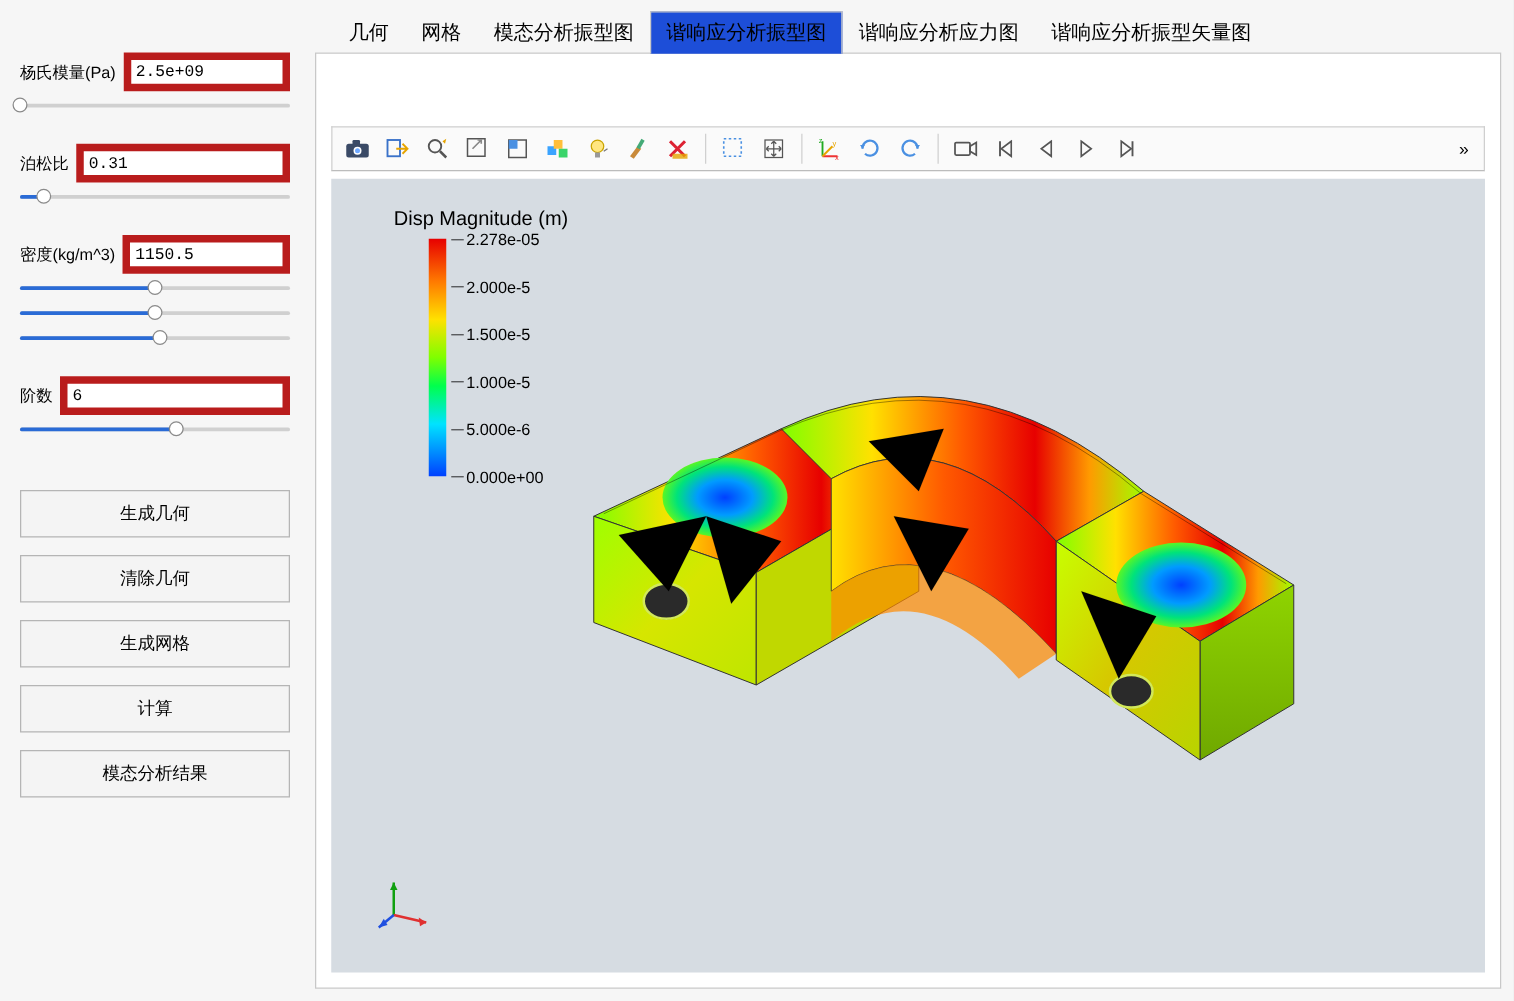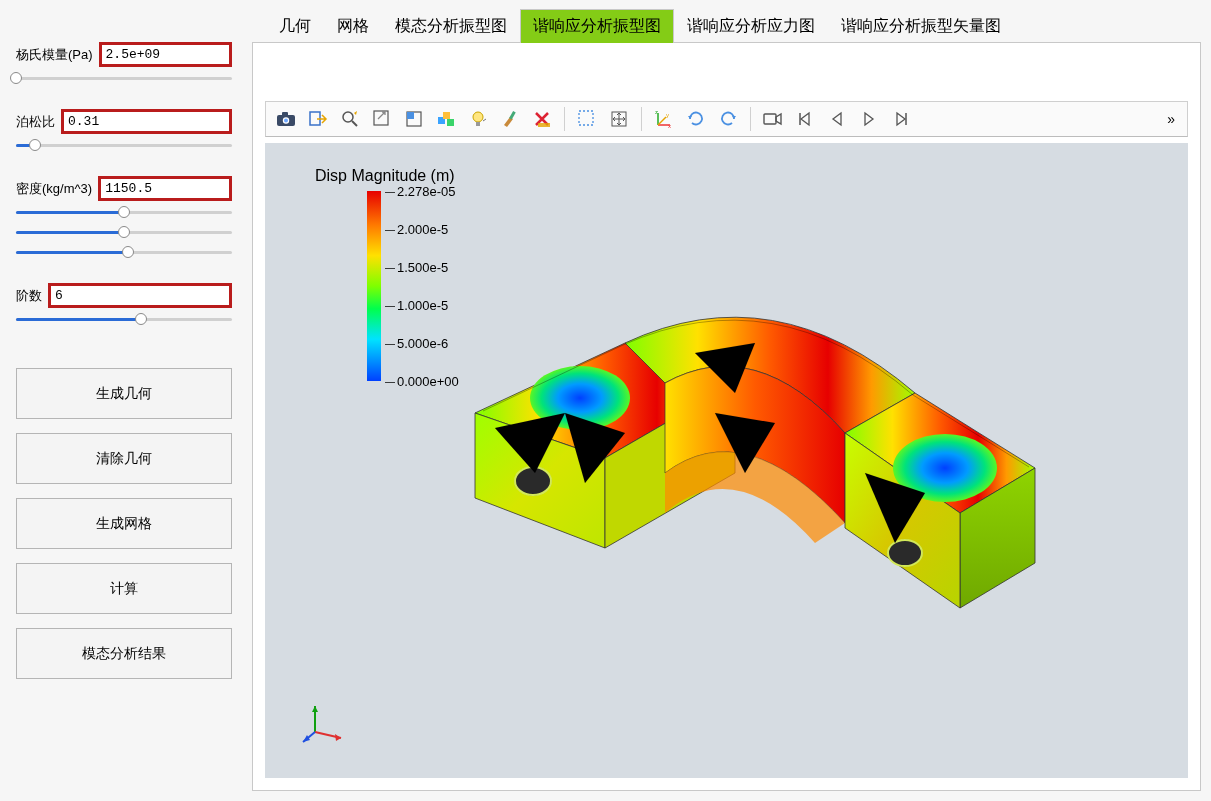--- a/index.html
+++ b/index.html
@@ -36,21 +36,21 @@
   .param-label {
     font-size: 13px;
     white-space: nowrap;
   }
   .param-input {
     flex: 1;
     min-width: 0;
     font-family: "Consolas","Courier New",monospace;
     font-size: 13px;
     padding: 2px 4px;
-    border: 3px solid #b91c1c;
+    border: 6px solid #b91c1c;
     background: #fff;
   }
   .slider-wrap {
     margin-top: 4px;
     position: relative;
     height: 16px;
   }
   .slider-track {
     position: absolute;
     top: 6px;
@@ -81,21 +81,21 @@
   .btn-stack {
     margin-top: 40px;
     display: flex;
     flex-direction: column;
     gap: 14px;
   }
   .big-btn {
     display: flex;
     align-items: center;
     justify-content: center;
-    height: 51px;
+    height: 38px;
     border: 1px solid #b5b5b5;
     background: #f4f4f4;
     font-size: 14px;
     cursor: pointer;
   }
 
   
   .main {
     flex: 1;
     display: flex;
@@ -113,21 +113,21 @@
     padding: 6px 12px;
     font-size: 16px;
     cursor: pointer;
     border: 1px solid transparent;
     border-bottom: none;
     position: relative;
     top: 1px;
   }
   .tab.active {
     border-color: #c8c8c8;
-    background: #84cc16;
+    background: #1d4ed8;
     z-index: 2;
   }
   .view-panel {
     flex: 1;
     border: 1px solid #c8c8c8;
     background: #fff;
     display: flex;
     flex-direction: column;
     min-height: 0;
   }
@@ -184,21 +184,21 @@
     left:50px;
     top:24px;
     font-family: Arial, sans-serif;
     font-size:14px;
   }
   .legend-title{ font-size:16px; margin-bottom:6px; }
   .legend-body{
     display:flex;
     align-items:stretch;
     height:190px;
-    margin-left:52px;
+    margin-left:28px;
   }
   .legend-bar{
     width:14px;
     height:100%;
     background: linear-gradient(to bottom,
       #e70000 0%,
       #ff7a00 18%,
       #ffe100 34%,
       #7fff00 50%,
       #00ff4d 62%,

